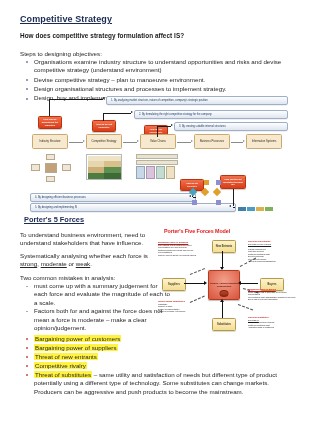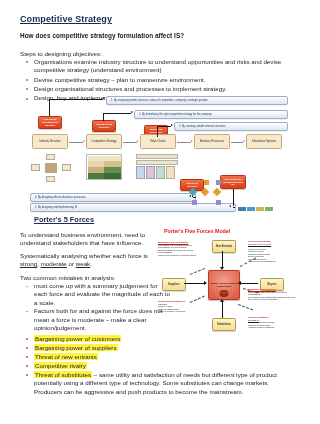--- a/index.html
+++ b/index.html
@@ -34,21 +34,21 @@
     font-size:6.2px;line-height:8.2px;color:#262626;position:relative;
     margin-bottom:1.2px;
   }
   ul.bullets li:before{
     content:"";position:absolute;left:-8px;top:3.2px;
     width:2px;height:2px;background:#6b7fa8;border-radius:50%;
   }
 
   
   .sec2-title{
-    position:absolute;left:34px;top:215px;
+    position:absolute;left:24px;top:215px;
     font-size:7.4px;font-weight:bold;color:#1b2a52;text-decoration:underline;
   }
   .p-block{
     position:absolute;left:20px;font-size:6.2px;line-height:8.4px;color:#262626;
     width:140px;
   }
   .p1{top:231px;}
   .p2{top:252px;}
   .p3{top:274px;}
   ul.dashlist{

